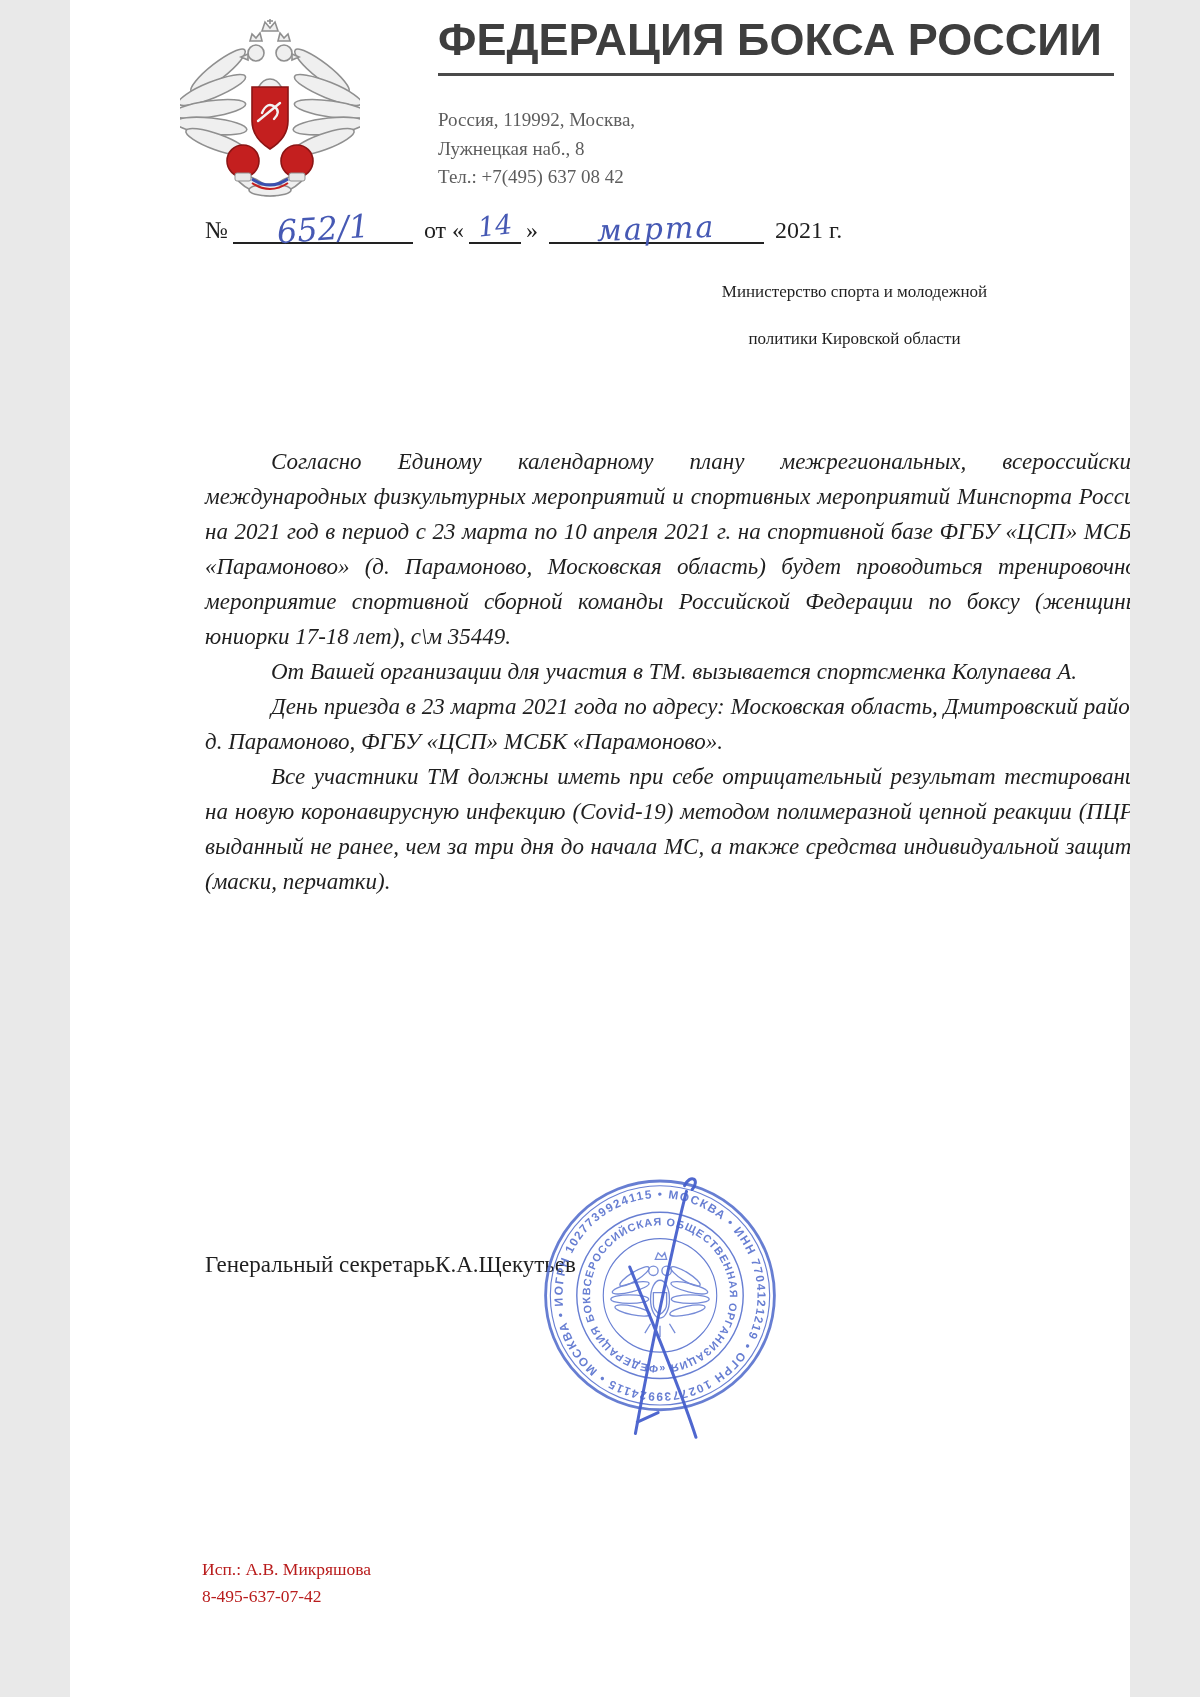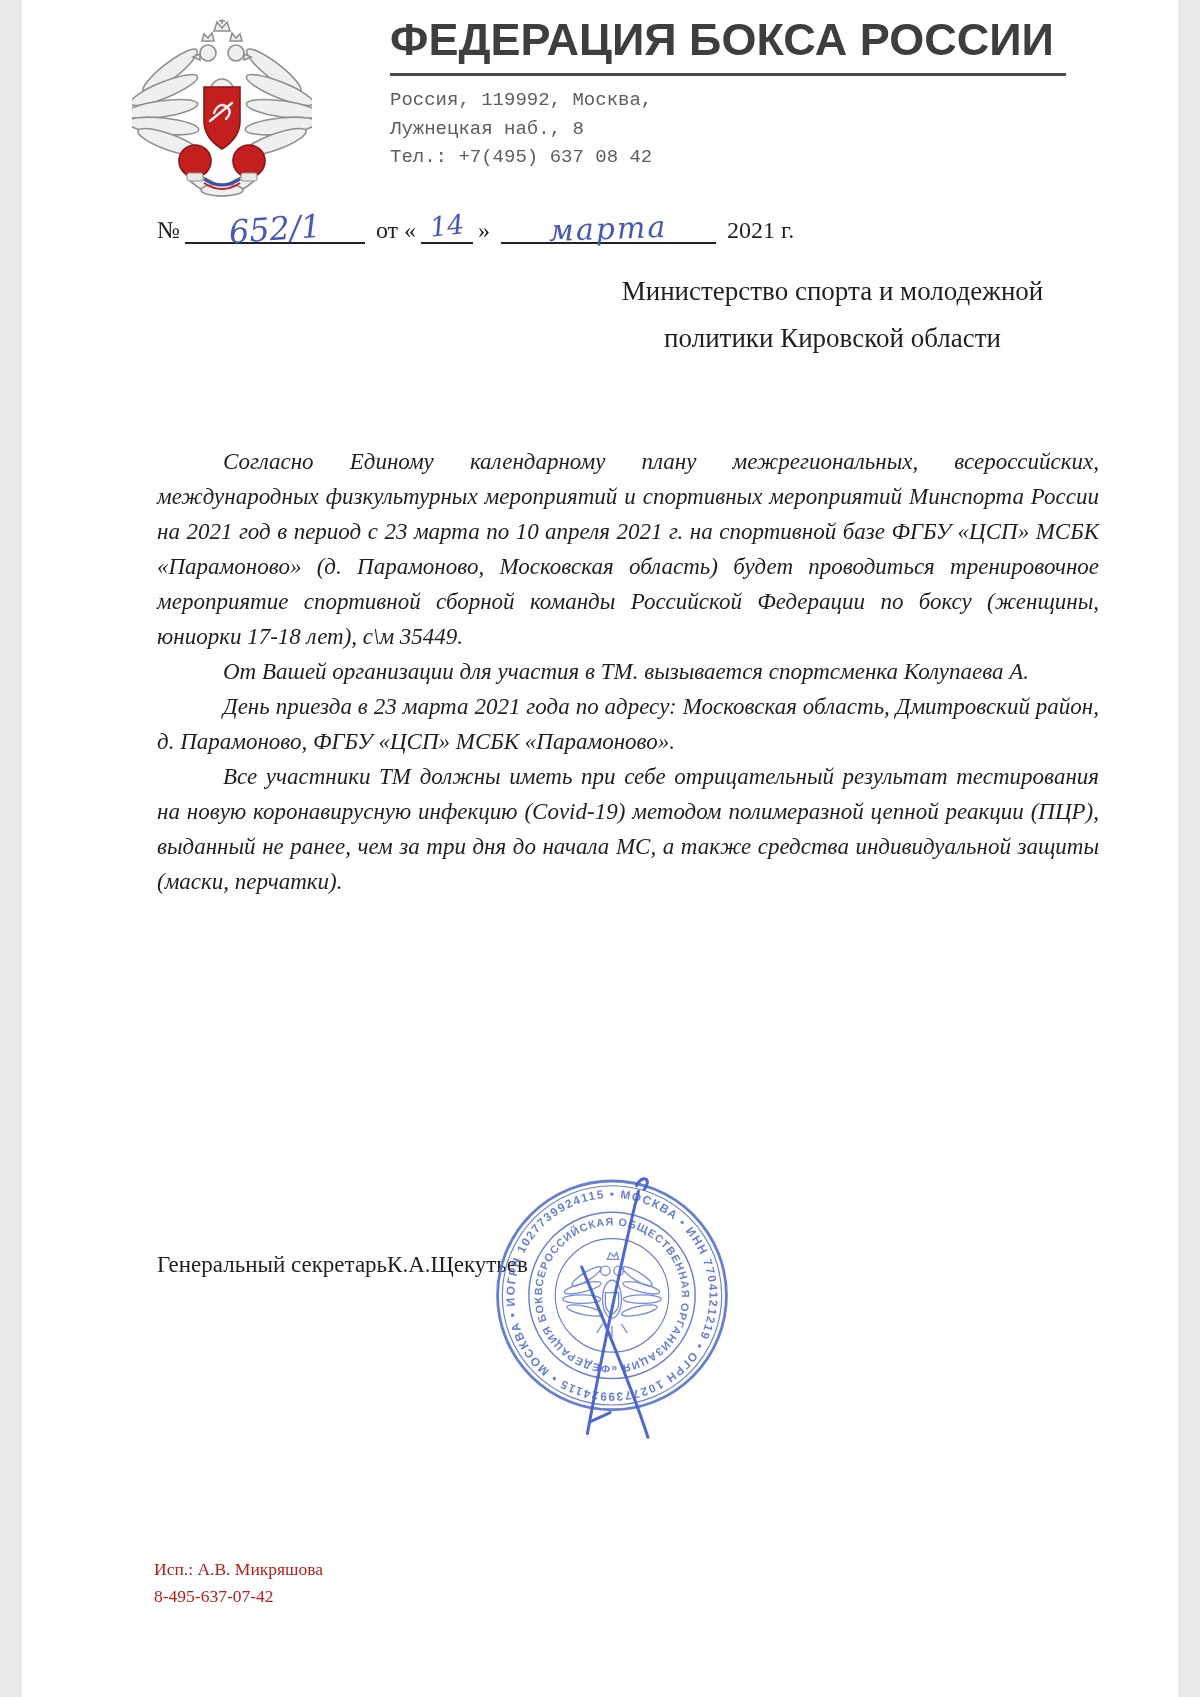--- a/index.html
+++ b/index.html
@@ -1,18 +1,18 @@
 <!DOCTYPE html>
 <html><head>
 <meta charset="utf-8">
 <style>
   html,body{margin:0;padding:0;background:#e9e9e9;}
   .page{
     position:relative;
-    width:1156px;height:1697px;
+    width:1060px;height:1697px;
     background:#ffffff;
     margin:0 auto;
     overflow:hidden;
     font-family:"Liberation Serif", serif;
     color:#1f1f1f;
   }
   
   .emblem{position:absolute;left:110px;top:12px;width:180px;height:202px;}
   .head-text{position:absolute;left:368px;top:16px;width:676px;}
   .org-ru,.org-en{
@@ -20,41 +20,41 @@
     font-weight:bold;
     font-size:45px;
     line-height:1.07;
     color:#3e3e3e;
     letter-spacing:0px;
     white-space:nowrap;
   }
   .head-rule{border:none;border-top:3px solid #4a4a4a;margin:9px 0 10px 0;}
   .addr-row{display:flex;justify-content:space-between;}
   .addr{
-    font-family:Liberation Mono, monospace;
-    font-size:19px;line-height:1.5;color:#5d5d5d;
+    font-family:Liberation Serif, serif;
+    font-size:19px;line-height:1.5;color:#5d5d5d;margin-top:20px;
   }
   .addr-en{width:252px;}
   
   .ref-line{position:absolute;left:135px;top:212px;font-size:24px;white-space:nowrap;}
   .uline{display:inline-block;border-bottom:2px solid #222;text-align:center;margin:0 5px;position:relative;height:30px;vertical-align:bottom;}
   .w185{width:180px;} .w55{width:52px;} .w215{width:215px;}
   .hand{
     font-family:"DejaVu Serif", serif;
     font-style:italic;
     color:#4659b4;
     display:inline-block;
   }
   .hand-no{font-size:32px;transform:rotate(-4deg) translateY(-2px);}
   .hand-day{font-size:27px;transform:rotate(-6deg) translateY(-2px);}
   .hand-month{font-size:30px;letter-spacing:2px;transform:rotate(-2deg) translateY(-1px);}
   
   .recipient{
-    position:absolute;left:598px;top:268px;width:425px;
-    text-align:center;font-size:27px;line-height:47px;
+    position:absolute;left:572px;top:268px;width:425px;
+    text-align:center;font-size:17px;line-height:47px;
   }
   
   .body-text{position:absolute;left:135px;top:444px;width:942px;font-style:italic;}
   .body-text p{
     margin:0;font-size:23px;line-height:35px;
     text-align:justify;text-indent:66px;
   }
   
   .sig-row{
     position:absolute;left:135px;top:1252px;width:945px;

